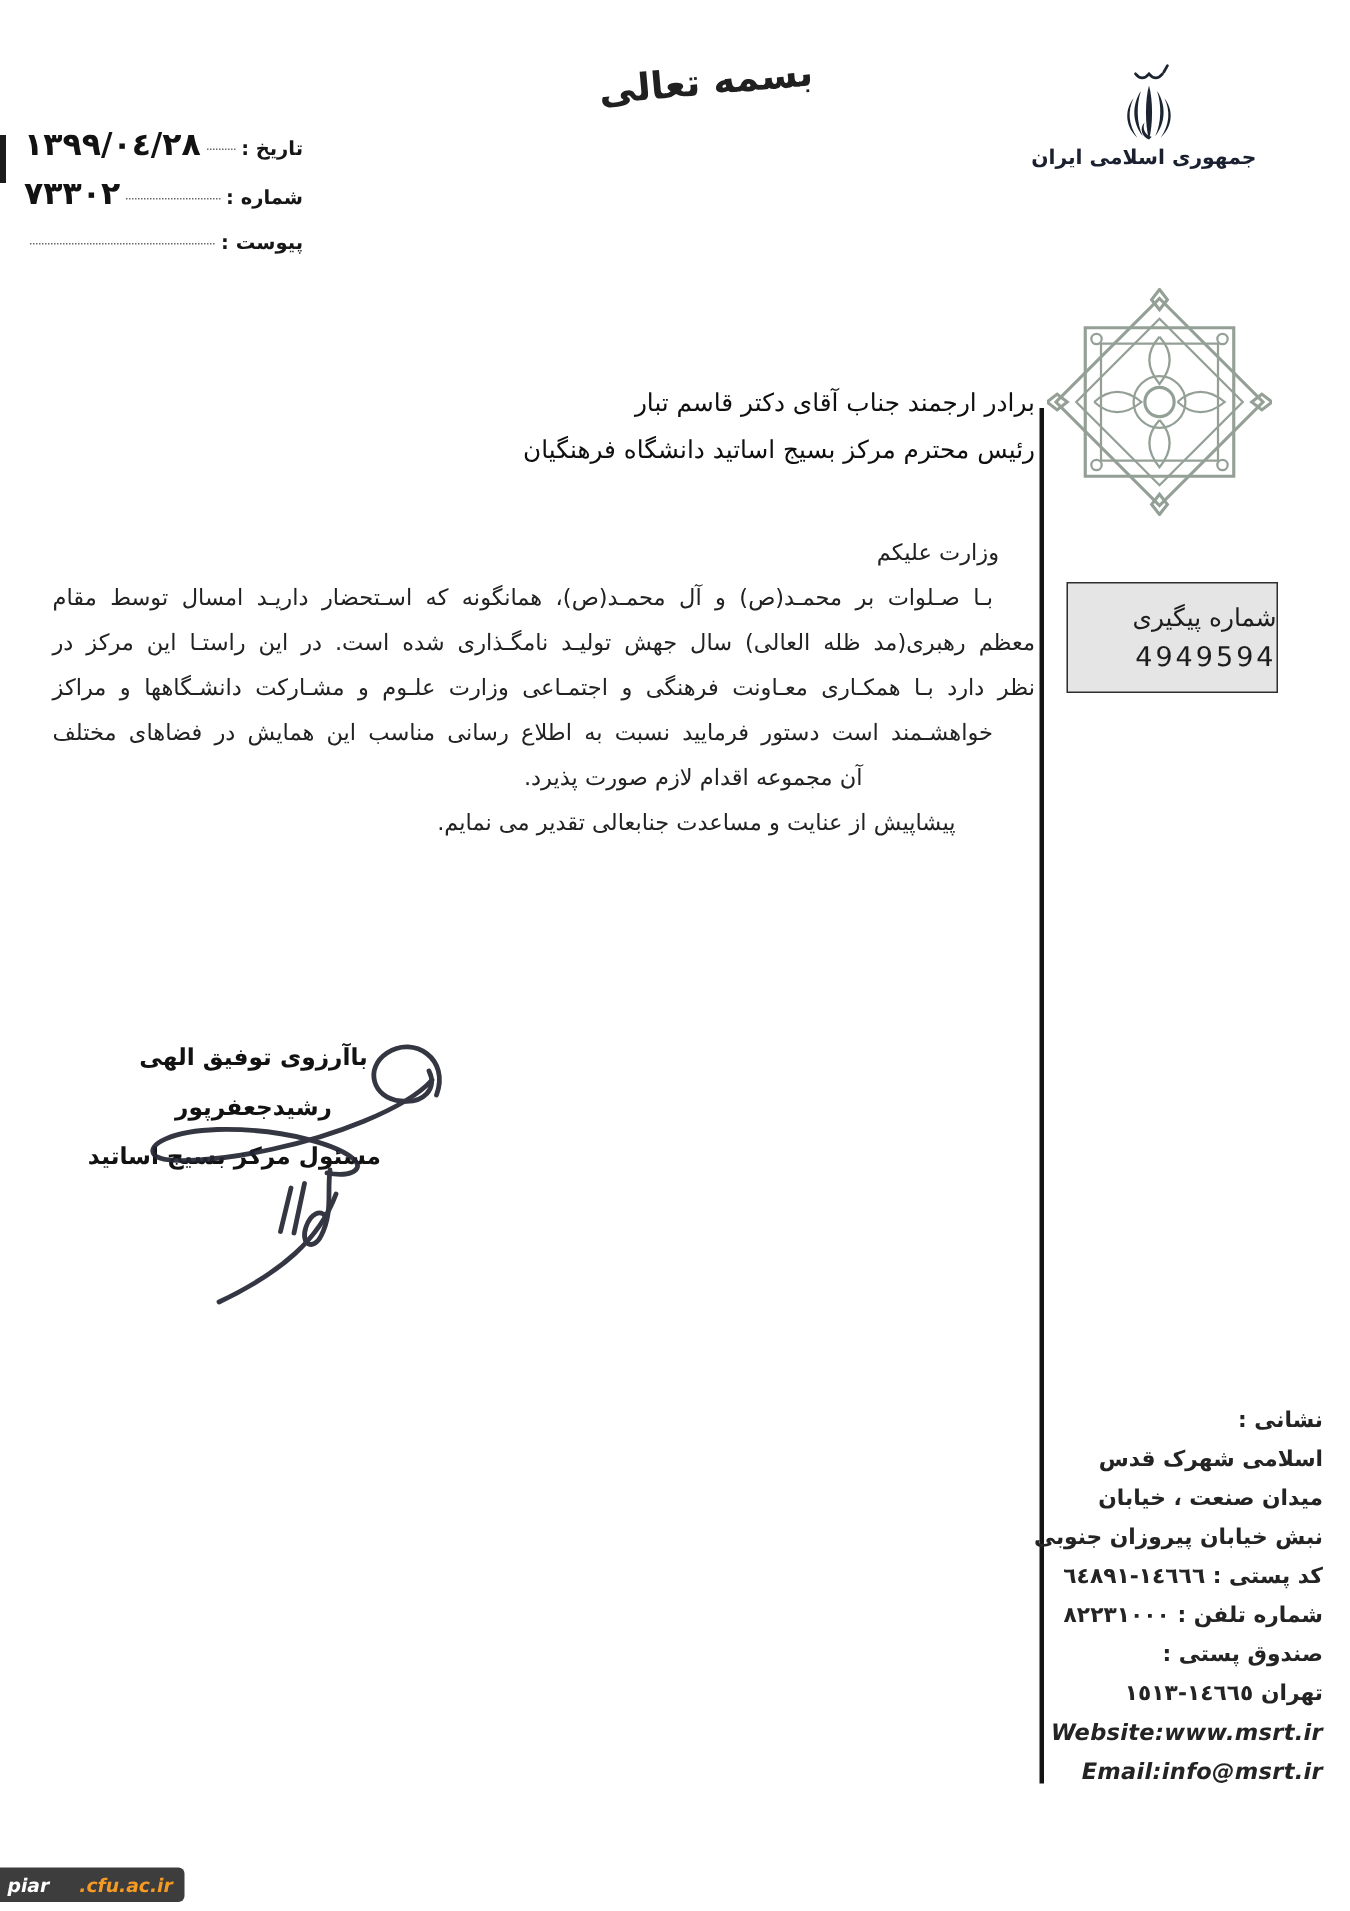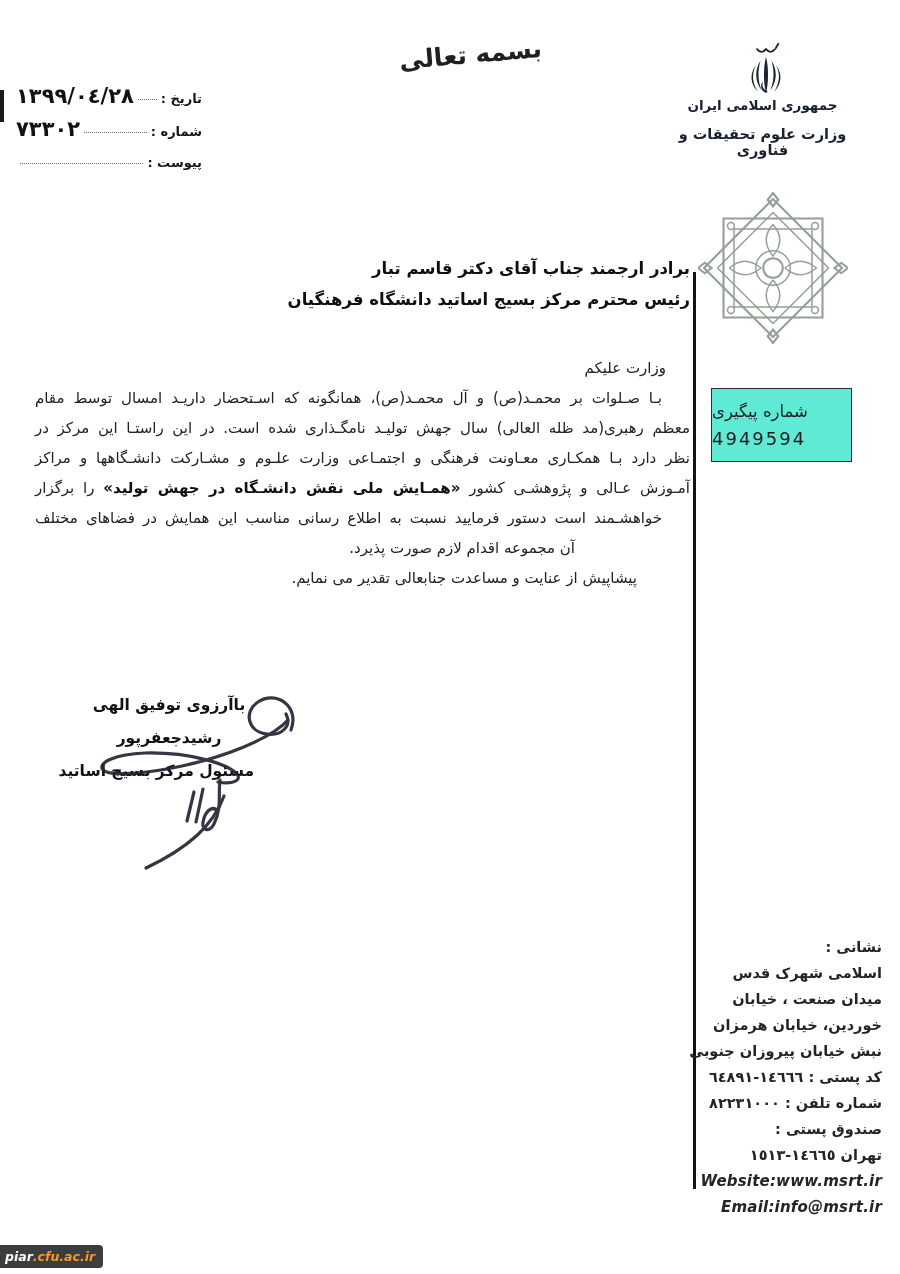--- a/index.html
+++ b/index.html
@@ -24,28 +24,28 @@
   .meta-label{font-size:13px;font-weight:bold;color:#161616;white-space:nowrap;}
   .meta-dots{flex:1;border-bottom:1.5px dotted #6b6b6b;margin:0 4px;transform:translateY(-3px);}
   .meta-value{font-size:21px;font-weight:bold;color:#121212;direction:ltr;white-space:nowrap;letter-spacing:.5px;}
   .meta-row.attach{margin-top:14px;}
   
   .ornament{position:absolute;left:698px;top:192px;width:150px;height:152px;}
   .vrule{position:absolute;left:693px;top:272px;width:3px;height:917px;background:#141414;}
   
   .tracking{
     position:absolute;left:711px;top:388px;width:139px;height:72px;
-    border:1.7px solid #2e2e2e;direction:rtl;text-align:left;
-    display:flex;flex-direction:column;justify-content:center;gap:7px;background:#5eead4;
+    border:1.7px solid #2e2e2e;direction:rtl;text-align:right;
+    display:flex;flex-direction:column;justify-content:center;gap:7px;background:#e5e5e5;
   }
   .tracking-label{font-size:16.5px;color:#1d1d1d;}
   .tracking-number{font-size:18px;color:#1d1d1d;letter-spacing:2px;direction:ltr;}
   
   .recipient{position:absolute;right:210px;top:253px;direction:rtl;text-align:right;}
-  .recipient div{font-size:16.5px;font-weight:bold;color:#0f0f0f;line-height:31px;white-space:nowrap;}
+  .recipient div{font-size:16.5px;font-weight:normal;color:#0f0f0f;line-height:31px;white-space:nowrap;}
   .body-text{position:absolute;left:35px;right:210px;top:353px;direction:rtl;font-size:15px;color:#222;}
   .bline{line-height:30px;}
   .jline{text-align:justify;text-align-last:justify;}
   .rline{text-align:right;}
   .ind24{padding-right:24px;}
   .ind28{padding-right:28px;}
   .ind93{padding-right:93px;}
   .ind115{padding-right:115px;}
   .ind53{padding-right:53px;}
   .bold-inline{font-weight:bold;color:#101010;}
@@ -54,21 +54,21 @@
   .sig-block div{font-size:15.5px;font-weight:bold;color:#121212;line-height:33px;white-space:nowrap;}
   .sig-strokes{position:absolute;left:70px;top:680px;width:260px;height:200px;pointer-events:none;}
   
   .address{position:absolute;right:18px;top:934px;width:200px;direction:rtl;text-align:right;}
   .address div{font-size:14.5px;font-weight:bold;color:#242424;line-height:26px;white-space:nowrap;}
   .address .latin{direction:ltr;font-style:italic;font-size:15px;letter-spacing:.2px;}
   
   .watermark{
     position:absolute;left:0;top:1245px;height:23px;padding:0 8px 0 5px;
     display:flex;align-items:center;border-radius:0 4px 4px 0;
-    font-size:12.5px;font-weight:bold;font-style:italic;font-family:"DejaVu Sans",sans-serif;
+    font-size:12.5px;font-weight:bold;font-style:italic;font-family:"DejaVu Sans",sans-serif;gap:20px;
   }
 </style>
 </head>
 <body>
 
 <div class="page">
 
   <svg class="emblem" viewBox="-50 -55 100 95" xmlns="http://www.w3.org/2000/svg">
     <g fill="#1b2430" stroke="none">
       <path d="M 0 -30 C 4.5 -14 4.5 14 0 30 C -4.5 14 -4.5 -14 0 -30 Z"></path>
@@ -79,21 +79,20 @@
       <path d="M 17 -16 C 28 -2 26 16 13 28 C 23 14 24 -2 17 -16 Z"></path>
     </g>
     <g fill="none" stroke="#1b2430" stroke-width="3" stroke-linecap="round">
       <path d="M -15 -43 Q -7.5 -34 0 -43 Q 7.5 -34 15 -43"></path>
       <path d="M 16.5 -45 L 20.5 -52"></path>
     </g>
   </svg>
 
   <div class="gov-lines">
     <div class="gov-line1">جمهوری اسلامی ایران</div>
-    <div class="gov-line2">وزارت علوم تحقیقات و فناوری</div>
   </div>
 
   <div class="besmellah">بسمه تعالی</div>
 
   <div class="scan-mark"></div>
 
   <div class="meta">
     <div class="meta-row">
       <span class="meta-label">تاریخ :</span>
       <span class="meta-dots"></span>
@@ -143,21 +142,20 @@
   <div class="recipient">
     <div>برادر ارجمند جناب آقای دکتر قاسم تبار</div>
     <div>رئیس محترم مرکز بسیج اساتید دانشگاه فرهنگیان</div>
   </div>
 
   <div class="body-text">
     <div class="bline rline ind24">وزارت علیکم</div>
     <div class="bline jline ind28">بـا صـلوات بر محمـد(ص) و آل محمـد(ص)، همانگونه که اسـتحضار داریـد امسال توسط مقام</div>
     <div class="bline jline">معظم رهبری(مد ظله العالی) سال جهش تولیـد نامگـذاری شده است. در این راستـا این مرکز در</div>
     <div class="bline jline">نظر دارد بـا همکـاری معـاونت فرهنگی و اجتمـاعی وزارت علـوم و مشـارکت دانشـگاهها و مراکز</div>
-    <div class="bline jline"><span>آمـوزش عـالی و پژوهشـی کشور </span><span class="bold-inline">«همـایش ملی نقش دانشـگاه در جهش تولید»</span><span> را برگزار</span></div>
     <div class="bline jline ind28">خواهشـمند است دستور فرمایید نسبت به اطلاع رسانی مناسب این همایش در فضاهای مختلف</div>
     <div class="bline rline ind115">آن مجموعه اقدام لازم صورت پذیرد.</div>
     <div class="bline rline ind53">پیشاپیش از عنایت و مساعدت جنابعالی تقدیر می نمایم.</div>
   </div>
 
   <div class="sig-block">
     <div>باآرزوی توفیق الهی</div>
     <div>رشیدجعفرپور</div>
     <div>مسئول مرکز بسیج اساتید</div>
   </div>
@@ -170,21 +168,20 @@
       <path d="M 124 112 L 117 141"></path>
       <path d="M 133 109 L 126 142"></path>
       <path d="M 154 116 C 143 146 118 168 76 188"></path>
     </g>
   </svg>
 
   <div class="address">
     <div>نشانی :</div>
     <div>اسلامی شهرک قدس</div>
     <div>میدان صنعت ، خیابان</div>
-    <div>خوردین، خیابان هرمزان</div>
     <div>نبش خیابان پیروزان جنوبی</div>
     <div>کد پستی : ⁦١٤٦٦٦-٦٤٨٩١⁩</div>
     <div>شماره تلفن : ٨٢٢٣١٠٠٠</div>
     <div>صندوق پستی :</div>
     <div>تهران ⁦١٤٦٦٥-١٥١٣⁩</div>
     <div class="latin">Website:www.msrt.ir</div>
     <div class="latin">Email:info@msrt.ir</div>
   </div>
 
   <div class="watermark" style="background: rgb(61, 61, 61);">

